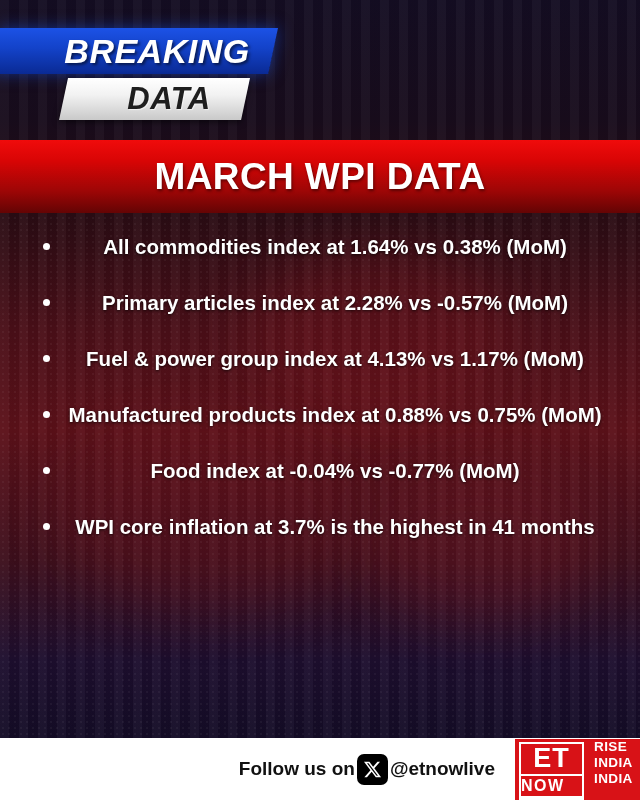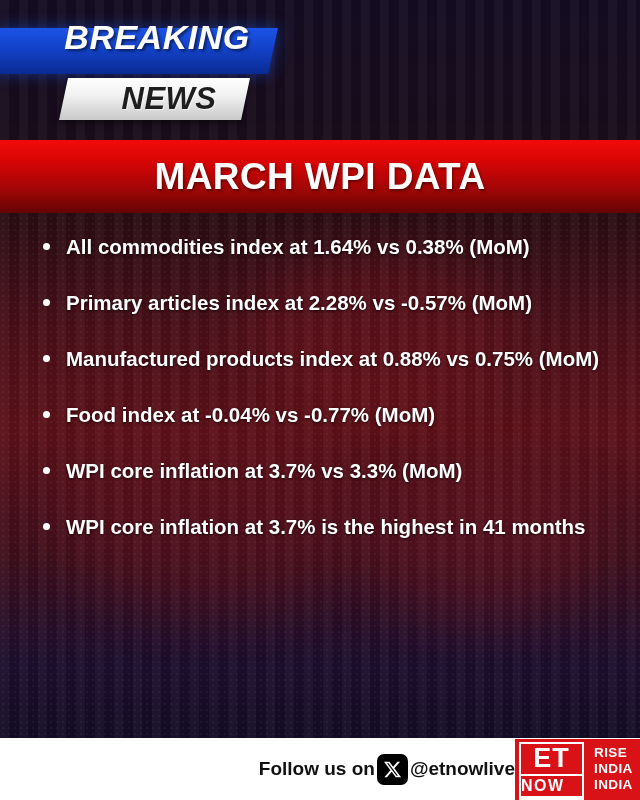--- a/index.html
+++ b/index.html
@@ -67,21 +67,21 @@
     width: 278px;
     height: 46px;
     transform: skewX(-12deg);
     transform-origin: left top;
     background: linear-gradient(180deg, #1c52e6 0%, #1342c8 45%, #0a2a94 100%);
     box-shadow: 0 0 16px rgba(25,80,220,0.55);
   }
   .breaking-text {
     position: absolute;
     left: 18px;
-    top: 14px;
+    top: 28px;
     width: 278px;
     height: 46px;
     display: flex;
     align-items: center;
     justify-content: center;
     font-size: 34px;
     font-weight: 700;
     font-style: italic;
     letter-spacing: 0.5px;
     color: #ffffff;
@@ -138,20 +138,21 @@
     text-shadow: 1px 2px 3px rgba(0,0,0,0.45);
     white-space: nowrap;
   }
 
   
   .bullets {
     position: absolute;
     left: 38px;
     top: 232px;
     width: 566px;
+    text-align: center;
   }
   .bullet-item {
     display: flex;
     align-items: flex-start;
     margin-bottom: 27px;
   }
   .bullet-dot {
     flex: 0 0 auto;
     width: 7px;
     height: 7px;
@@ -177,21 +178,21 @@
     height: 62px;
     background: #ffffff;
     display: flex;
     align-items: center;
   }
   .follow-zone {
     flex: 1 1 auto;
     display: flex;
     align-items: center;
     justify-content: flex-end;
-    padding-right: 0;
+    padding-right: 20px;
     gap: 2px;
   }
   .follow-label {
     font-size: 19px;
     font-weight: 700;
     color: #111111;
     white-space: nowrap;
   }
   .x-badge {
     width: 31px;
@@ -270,21 +271,20 @@
     font-size: 10px;
     font-weight: 700;
     line-height: 11px;
     letter-spacing: -0.2px;
     padding-left: 1px;
   }
   .logo-right {
     flex: 1 1 auto;
     display: flex;
     flex-direction: column;
-    justify-content: center;
     padding-left: 7px;
   }
   .logo-tag {
     color: #ffffff;
     font-size: 13.5px;
     font-weight: 700;
     line-height: 16px;
     letter-spacing: 0.4px;
   }
 </style>
@@ -296,46 +296,46 @@
   <div class="tex-blob blob-a"></div>
   <div class="tex-blob blob-b"></div>
   <div class="tex-blob blob-c"></div>
   <div class="tex-stripes"></div>
   <div class="tex-dots"></div>
 
   <div class="breaking-wrap"></div>
   <div class="breaking-text">BREAKING</div>
 
   <div class="news-wrap"></div>
-  <div class="news-text">NEWS</div>
+  <div class="news-text">DATA</div>
 
   <div class="headline-band">
     <div class="headline-text">MARCH WPI DATA</div>
   </div>
 
   <div class="bullets">
     <div class="bullet-item">
       <span class="bullet-dot"></span>
       <span class="bullet-text">All commodities index at 1.64% vs 0.38% (MoM)</span>
     </div>
     <div class="bullet-item">
       <span class="bullet-dot"></span>
       <span class="bullet-text">Primary articles index at 2.28% vs -0.57% (MoM)</span>
     </div>
     <div class="bullet-item">
       <span class="bullet-dot"></span>
+      <span class="bullet-text">Fuel &amp; power group index at 4.13% vs 1.17% (MoM)</span>
+    </div>
+    <div class="bullet-item">
+      <span class="bullet-dot"></span>
       <span class="bullet-text">Manufactured products index at 0.88% vs 0.75% (MoM)</span>
     </div>
     <div class="bullet-item">
       <span class="bullet-dot"></span>
       <span class="bullet-text">Food index at -0.04% vs -0.77% (MoM)</span>
-    </div>
-    <div class="bullet-item">
-      <span class="bullet-dot"></span>
-      <span class="bullet-text">WPI core inflation at 3.7% vs 3.3% (MoM)</span>
     </div>
     <div class="bullet-item">
       <span class="bullet-dot"></span>
       <span class="bullet-text">WPI core inflation at 3.7% is the highest in 41 months</span>
     </div>
   </div>
 
   <div class="footer">
 
     <div class="follow-zone">

